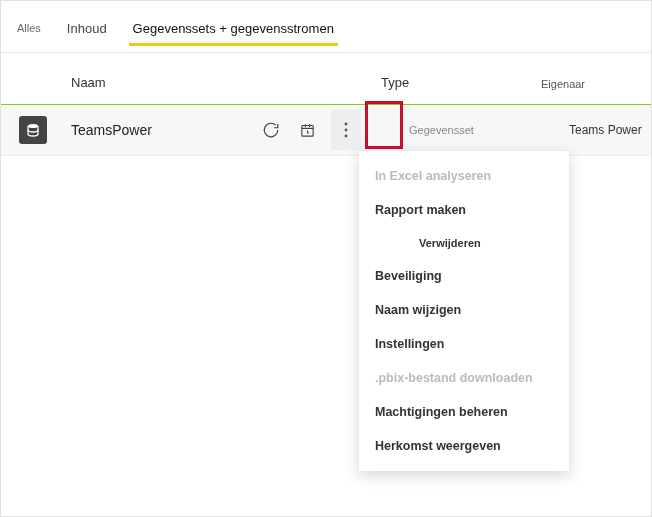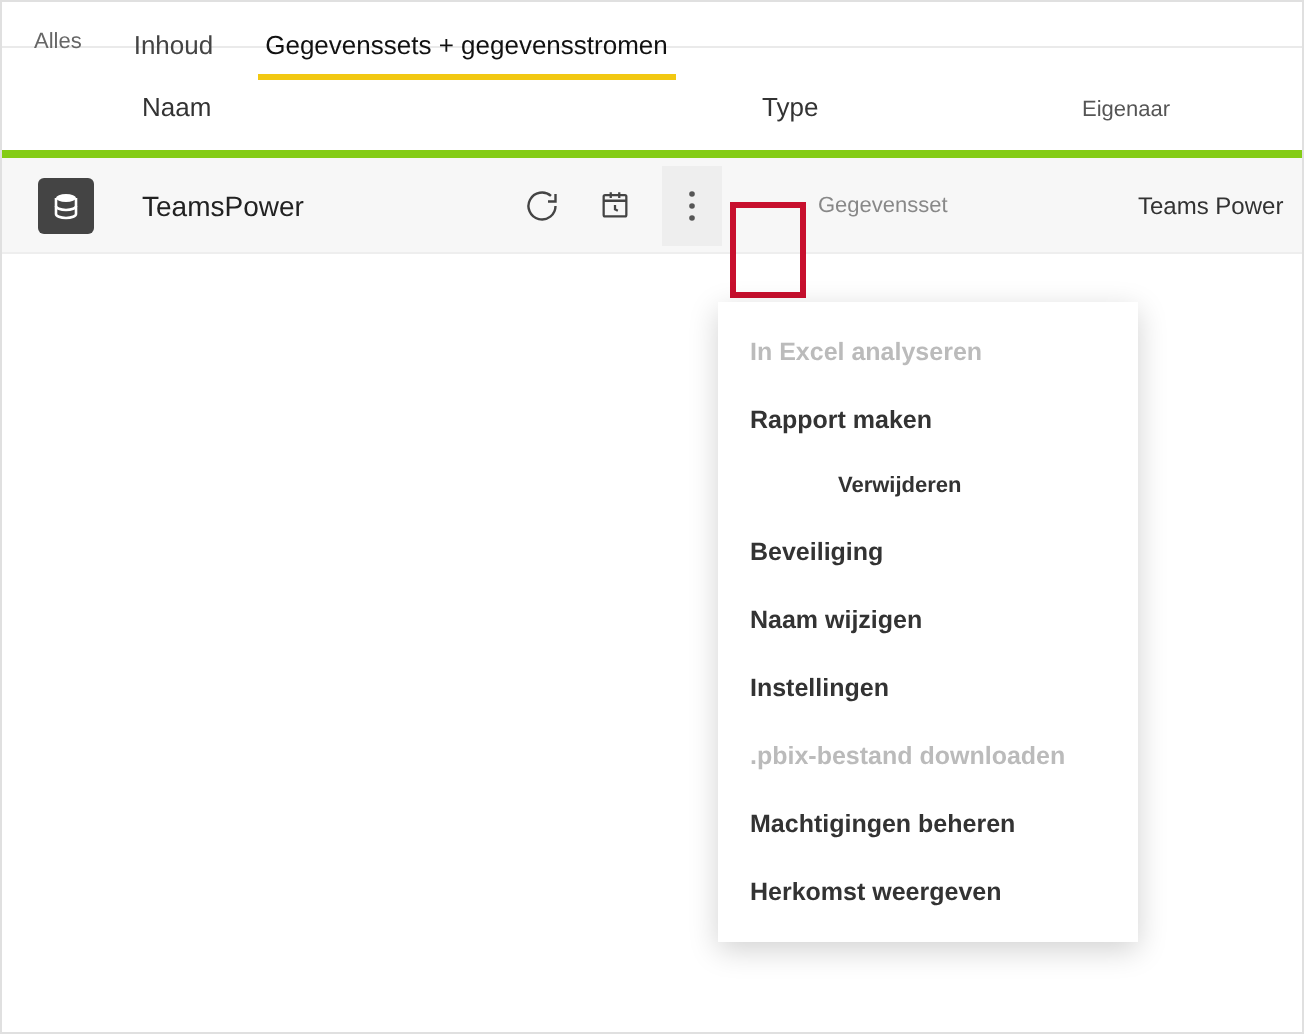--- a/index.html
+++ b/index.html
@@ -7,25 +7,25 @@
     font-family: "Segoe UI", Arial, sans-serif;
     background: #ffffff;
     width: 652px;
     height: 517px;
     overflow: hidden;
     position: relative;
     border: 1px solid #e0e0e0;
   }
   .tabs {
     display: flex;
-    align-items: flex-start;
+    align-items: center;
     padding: 8px 12px 0 12px;
     border-bottom: 1px solid #eaeaea;
     gap: 18px;
-    height: 23px;
+    height: 52px;
   }
   .tab {
     font-size: 13px;
     color: #444;
     padding: 6px 4px 10px 4px;
     cursor: pointer;
     position: relative;
   }
   .tab.small { font-size: 11px; color: #666; padding-bottom: 12px; }
   .tab.active {
@@ -47,21 +47,21 @@
     color: #333;
   }
   .col-icon { width: 60px; }
   .col-name { flex: 0 0 320px; padding-left: 10px; }
   .col-type { flex: 0 0 160px; }
   .col-owner { flex: 1; font-size: 11px; color: #555; }
   .row {
     display: flex;
     align-items: center;
     background: #f7f7f7;
-    border-top: 4px solid #84cc16;
+    border-top: 1px solid #84cc16;
     border-bottom: 1px solid #eee;
     height: 52px;
     position: relative;
   }
   .row .col-name { font-size: 14px; color: #222; }
   .row .col-type { font-size: 11px; color: #888; }
   .row .col-owner { font-size: 12px; color: #333; }
   .ds-icon {
     width: 28px; height: 28px;
     background: #444;

